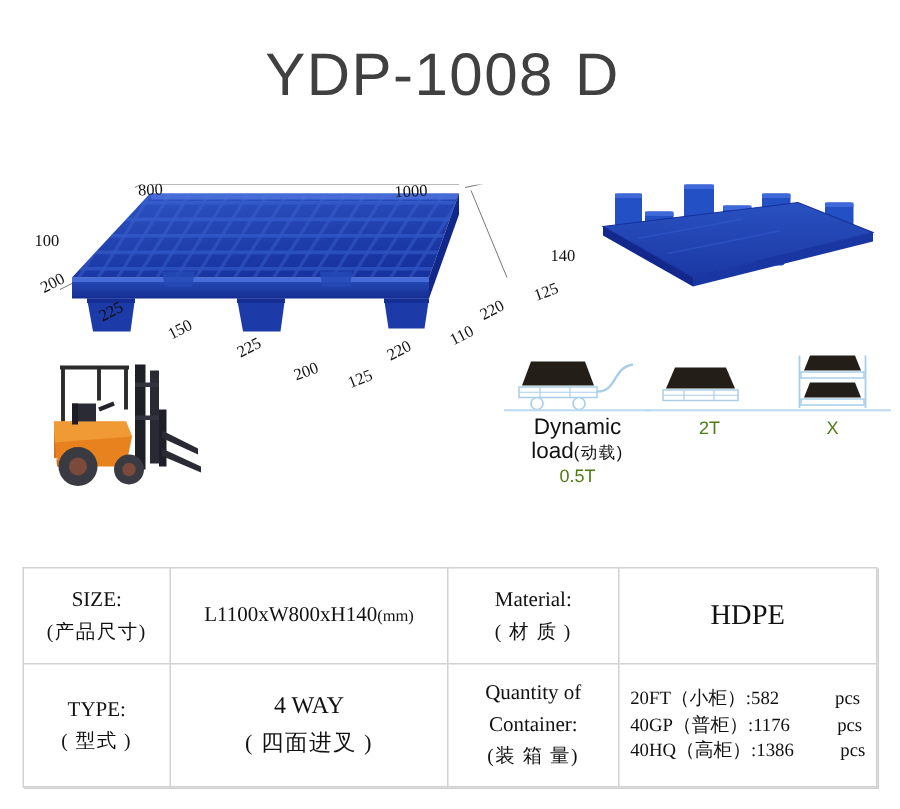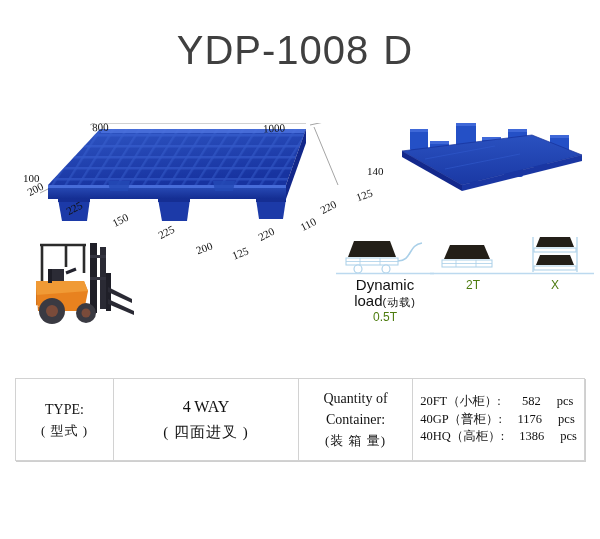--- a/index.html
+++ b/index.html
@@ -92,21 +92,21 @@
   .way{font-size:16px;line-height:1.55;}
 
   .qty-list{
     display:inline-block;
     text-align:left;
     font-size:12.5px;
     line-height:1.42;
     font-family:"Liberation Serif",serif;
   }
   .qty-list .row{white-space:nowrap;}
-  .qty-list .num{display:inline-block;width:40px;text-align:right;}
+  .qty-list .num{display:inline-block;width:40px;text-align:left;}
   .qty-list .u{margin-left:16px;}
 </style>
 </head>
 <body>
 
 <div id="page">
 
   <div class="title">
     <span>YDP-1008</span><span class="sp"></span><span>D</span>
   </div>
@@ -160,21 +160,21 @@
         <line x1="52" y1="2" x2="60" y2="-2"></line>
         <line x1="62" y1="0" x2="268" y2="0"></line>
         <line x1="272" y1="2" x2="300" y2="-4"></line>
         <line x1="276" y1="4" x2="300" y2="62"></line>
         <line x1="10" y1="66" x2="2" y2="70"></line>
       </g>
     </svg>
 
     <div class="dimtxt" style="left:92px;top:26px;transform:rotate(-2deg);">800</div>
     <div class="dimtxt" style="left:263px;top:27px;transform:rotate(-3deg);">1000</div>
-    <div class="dimtxt" style="left:23px;top:77px;">100</div>
+    <div class="dimtxt" style="left:23px;top:60px;">100</div>
     <div class="dimtxt" style="left:367px;top:70px;">140</div>
     <div class="dimtxt" style="left:27px;top:88px;transform:rotate(-27deg);">200</div>
     <div class="dimtxt" style="left:66px;top:107px;transform:rotate(-27deg);">225</div>
     <div class="dimtxt" style="left:112px;top:119px;transform:rotate(-27deg);">150</div>
     <div class="dimtxt" style="left:158px;top:131px;transform:rotate(-27deg);">225</div>
     <div class="dimtxt" style="left:196px;top:147px;transform:rotate(-20deg);">200</div>
     <div class="dimtxt" style="left:232px;top:152px;transform:rotate(-22deg);">125</div>
     <div class="dimtxt" style="left:258px;top:133px;transform:rotate(-27deg);">220</div>
     <div class="dimtxt" style="left:300px;top:123px;transform:rotate(-27deg);">110</div>
     <div class="dimtxt" style="left:320px;top:106px;transform:rotate(-27deg);">220</div>
@@ -309,20 +309,36 @@
           </svg>
         </div>
         <div class="load-val">X</div>
       </div>
 
     </div>
   </div>
 
   <table class="spec-table">
     <tbody>
+        <tr class="r1">
+      <td class="c-label">
+        <span>SIZE:</span><br>
+        <span class="cn">(产品尺寸)</span>
+      </td>
+      <td class="c-val1">
+        <span>L1100xW800xH140</span><span style="font-size:11px;">(mm)</span>
+      </td>
+      <td class="c-label2">
+        <span>Material:</span><br>
+        <span class="cn">( 材 质 )</span>
+      </td>
+      <td class="c-val2">
+        <span class="big">HDPE</span>
+      </td>
+    </tr>
     <tr class="r2">
       <td class="c-label">
         <span>TYPE:</span><br>
         <span class="cn">( 型式 )</span>
       </td>
       <td class="c-val1 way">
         <span>4  WAY</span><br>
         <span class="cn" style="font-size:15px;">( 四面进叉 )</span>
       </td>
       <td class="c-label2">

